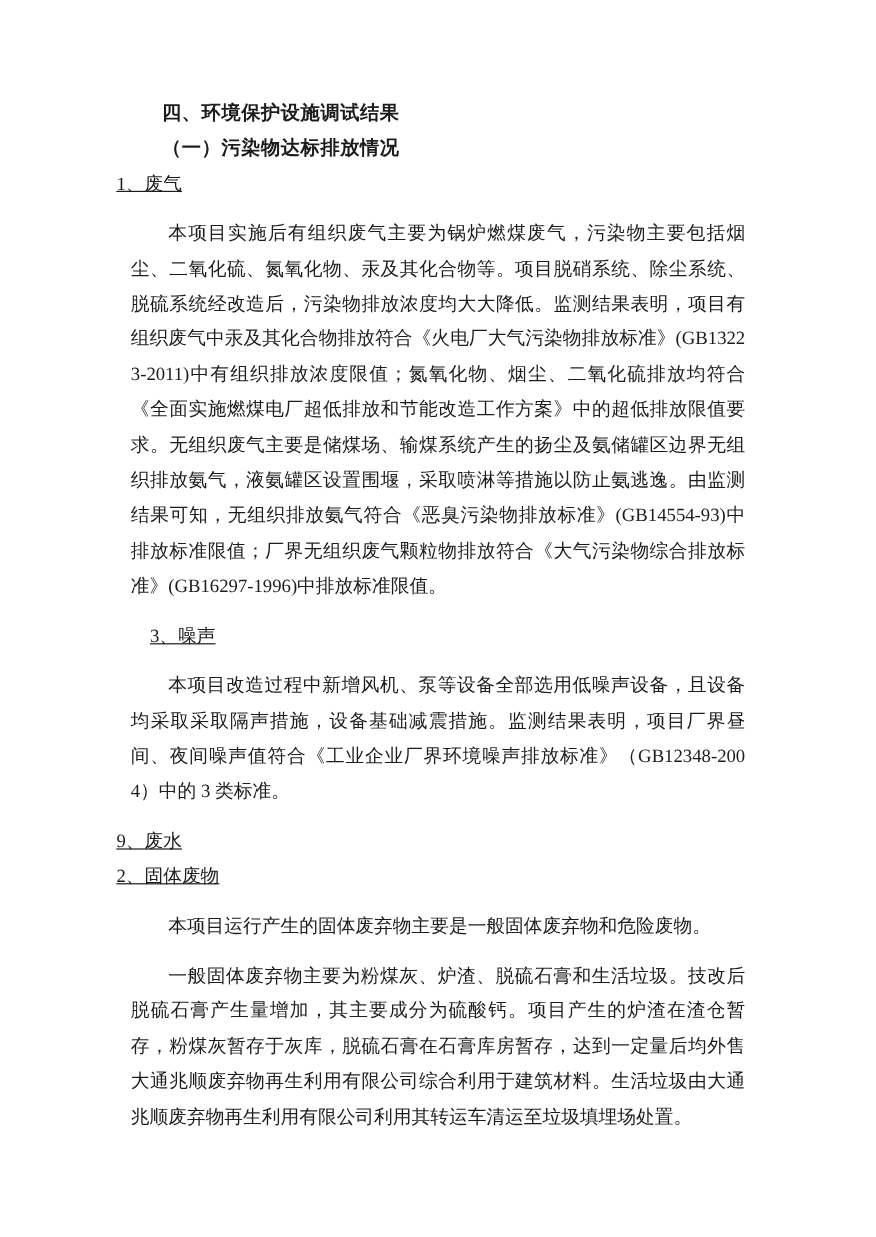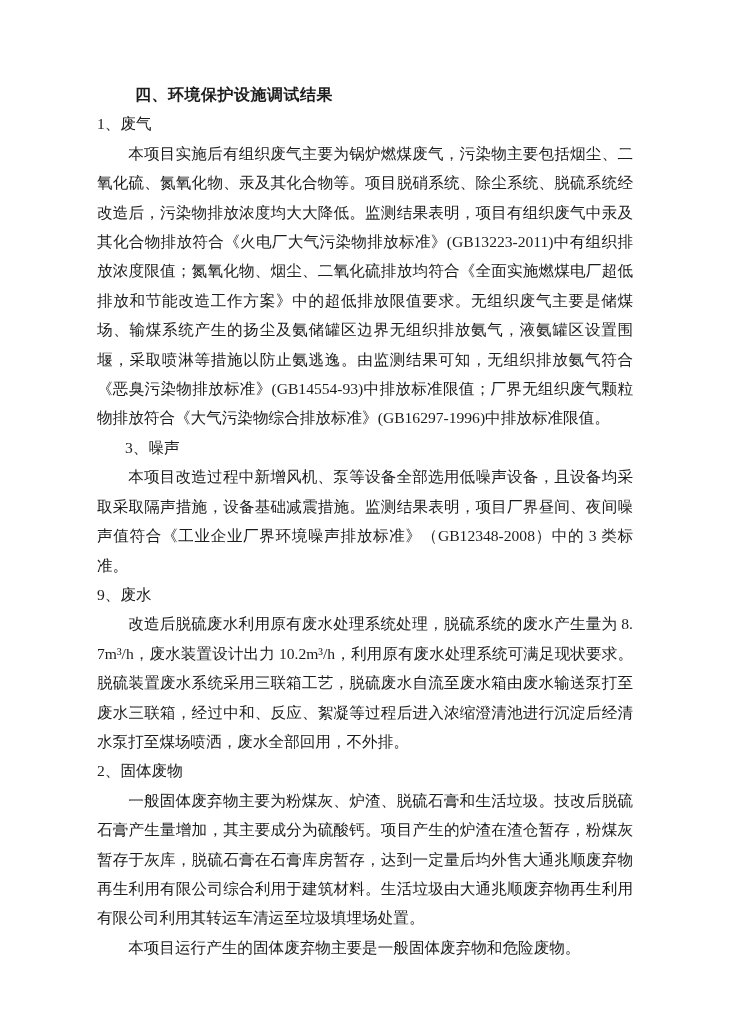--- a/index.html
+++ b/index.html
@@ -25,54 +25,55 @@
     margin: 0;
     font-size: 16px;
     font-weight: bold;
     text-indent: 38px;
     line-height: 29.4px;
     letter-spacing: 0.5px;
   }
   .sec-title {
     margin: 0;
     line-height: 29.4px;
+    text-decoration: underline;
   }
   .sec-title.indented {
     text-indent: 28px;
   }
   p.body-para {
-    margin: 0;
+    margin: 12px;
     text-indent: 2em;
     text-align: justify;
     line-height: 29.4px;
     word-break: break-all;
   }
 </style>
 </head>
 <body>
 
 <div class="page">
 
   <h2 class="h-main">四、环境保护设施调试结果</h2>
 
+  <h3 class="h-sub">（一）污染物达标排放情况</h3>
 
   <div>
     <div class="sec-title">1、废气</div>
     <p class="body-para">本项目实施后有组织废气主要为锅炉燃煤废气，污染物主要包括烟尘、二氧化硫、氮氧化物、汞及其化合物等。项目脱硝系统、除尘系统、脱硫系统经改造后，污染物排放浓度均大大降低。监测结果表明，项目有组织废气中汞及其化合物排放符合《火电厂大气污染物排放标准》(GB13223-2011)中有组织排放浓度限值；氮氧化物、烟尘、二氧化硫排放均符合《全面实施燃煤电厂超低排放和节能改造工作方案》中的超低排放限值要求。无组织废气主要是储煤场、输煤系统产生的扬尘及氨储罐区边界无组织排放氨气，液氨罐区设置围堰，采取喷淋等措施以防止氨逃逸。由监测结果可知，无组织排放氨气符合《恶臭污染物排放标准》(GB14554-93)中排放标准限值；厂界无组织废气颗粒物排放符合《大气污染物综合排放标准》(GB16297-1996)中排放标准限值。</p>
   </div>
 
   <div>
     <div class="sec-title indented">3、噪声</div>
-    <p class="body-para">本项目改造过程中新增风机、泵等设备全部选用低噪声设备，且设备均采取采取隔声措施，设备基础减震措施。监测结果表明，项目厂界昼间、夜间噪声值符合《工业企业厂界环境噪声排放标准》（GB12348-2008）中的 3 类标准。</p>
+    <p class="body-para">本项目改造过程中新增风机、泵等设备全部选用低噪声设备，且设备均采取采取隔声措施，设备基础减震措施。监测结果表明，项目厂界昼间、夜间噪声值符合《工业企业厂界环境噪声排放标准》（GB12348-2004）中的 3 类标准。</p>
   </div>
 
   <div>
     <div class="sec-title">9、废水</div>
-    <p class="body-para">改造后脱硫废水利用原有废水处理系统处理，脱硫系统的废水产生量为 8.7m³/h，废水装置设计出力 10.2m³/h，利用原有废水处理系统可满足现状要求。脱硫装置废水系统采用三联箱工艺，脱硫废水自流至废水箱由废水输送泵打至废水三联箱，经过中和、反应、絮凝等过程后进入浓缩澄清池进行沉淀后经清水泵打至煤场喷洒，废水全部回用，不外排。</p>
   </div>
 
   <div>
     <div class="sec-title">2、固体废物</div>
+    <p class="body-para">本项目运行产生的固体废弃物主要是一般固体废弃物和危险废物。</p>
     <p class="body-para">一般固体废弃物主要为粉煤灰、炉渣、脱硫石膏和生活垃圾。技改后脱硫石膏产生量增加，其主要成分为硫酸钙。项目产生的炉渣在渣仓暂存，粉煤灰暂存于灰库，脱硫石膏在石膏库房暂存，达到一定量后均外售大通兆顺废弃物再生利用有限公司综合利用于建筑材料。生活垃圾由大通兆顺废弃物再生利用有限公司利用其转运车清运至垃圾填埋场处置。</p>
-    <p class="body-para">本项目运行产生的固体废弃物主要是一般固体废弃物和危险废物。</p>
   </div>
 
 </div>
 
 </body></html>

